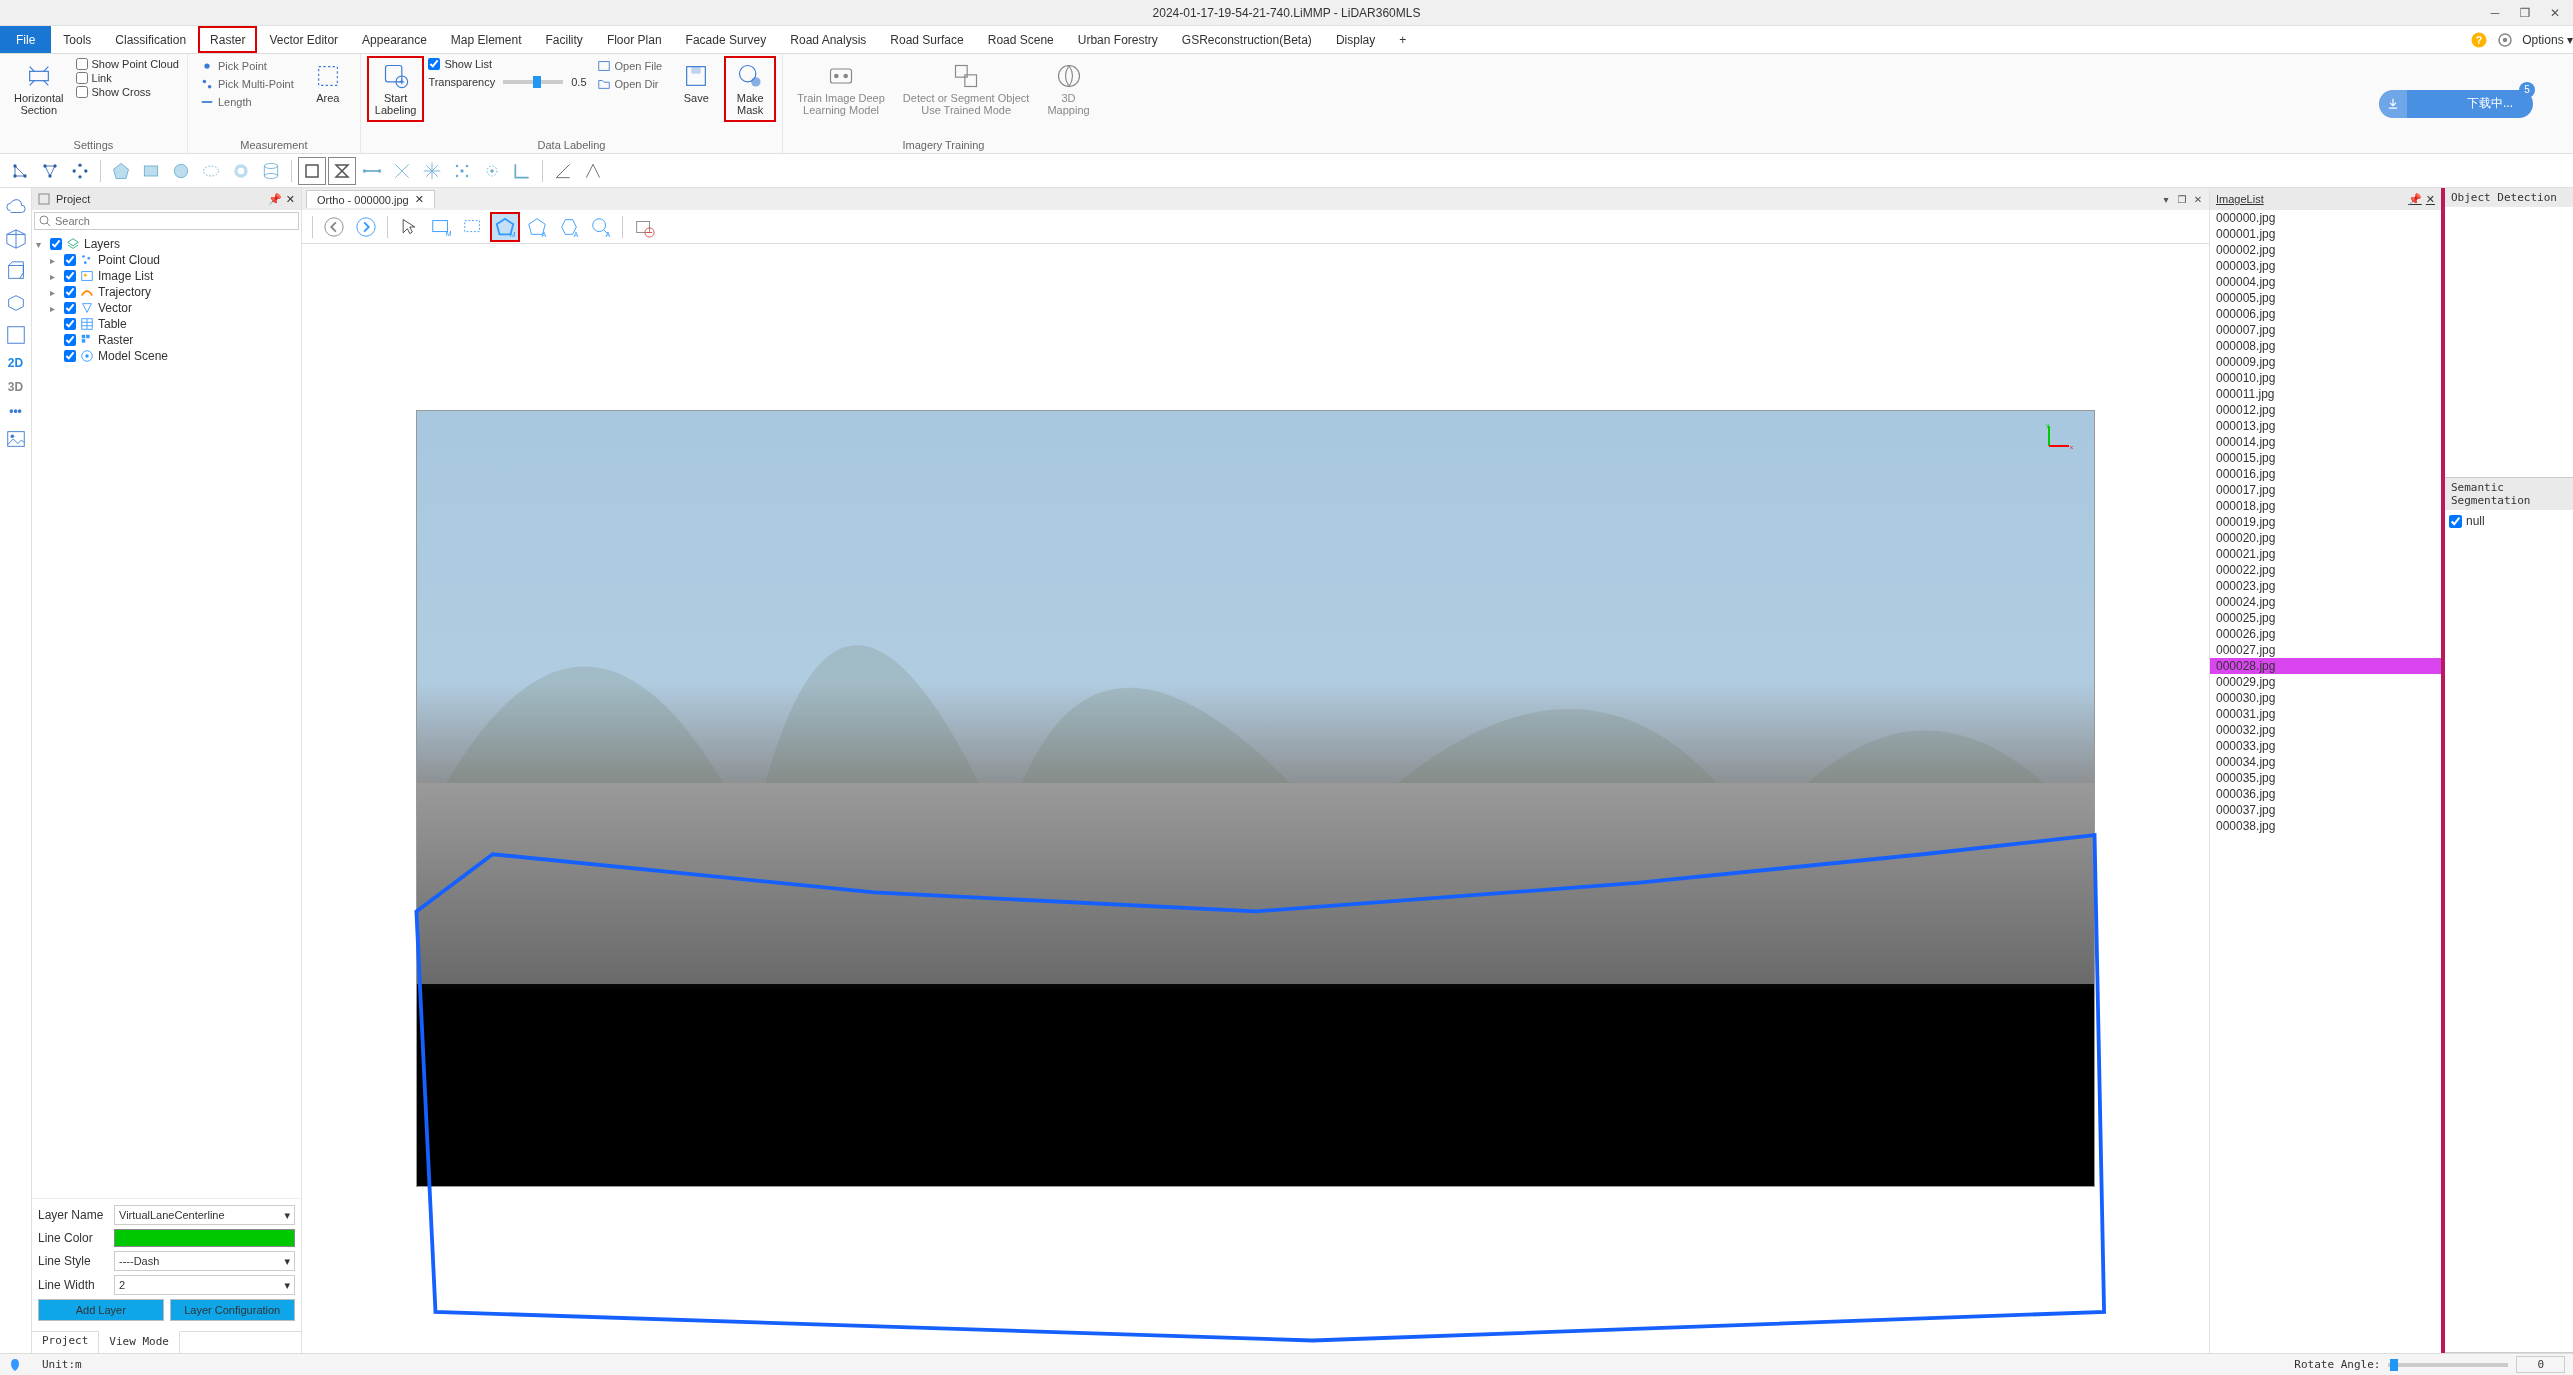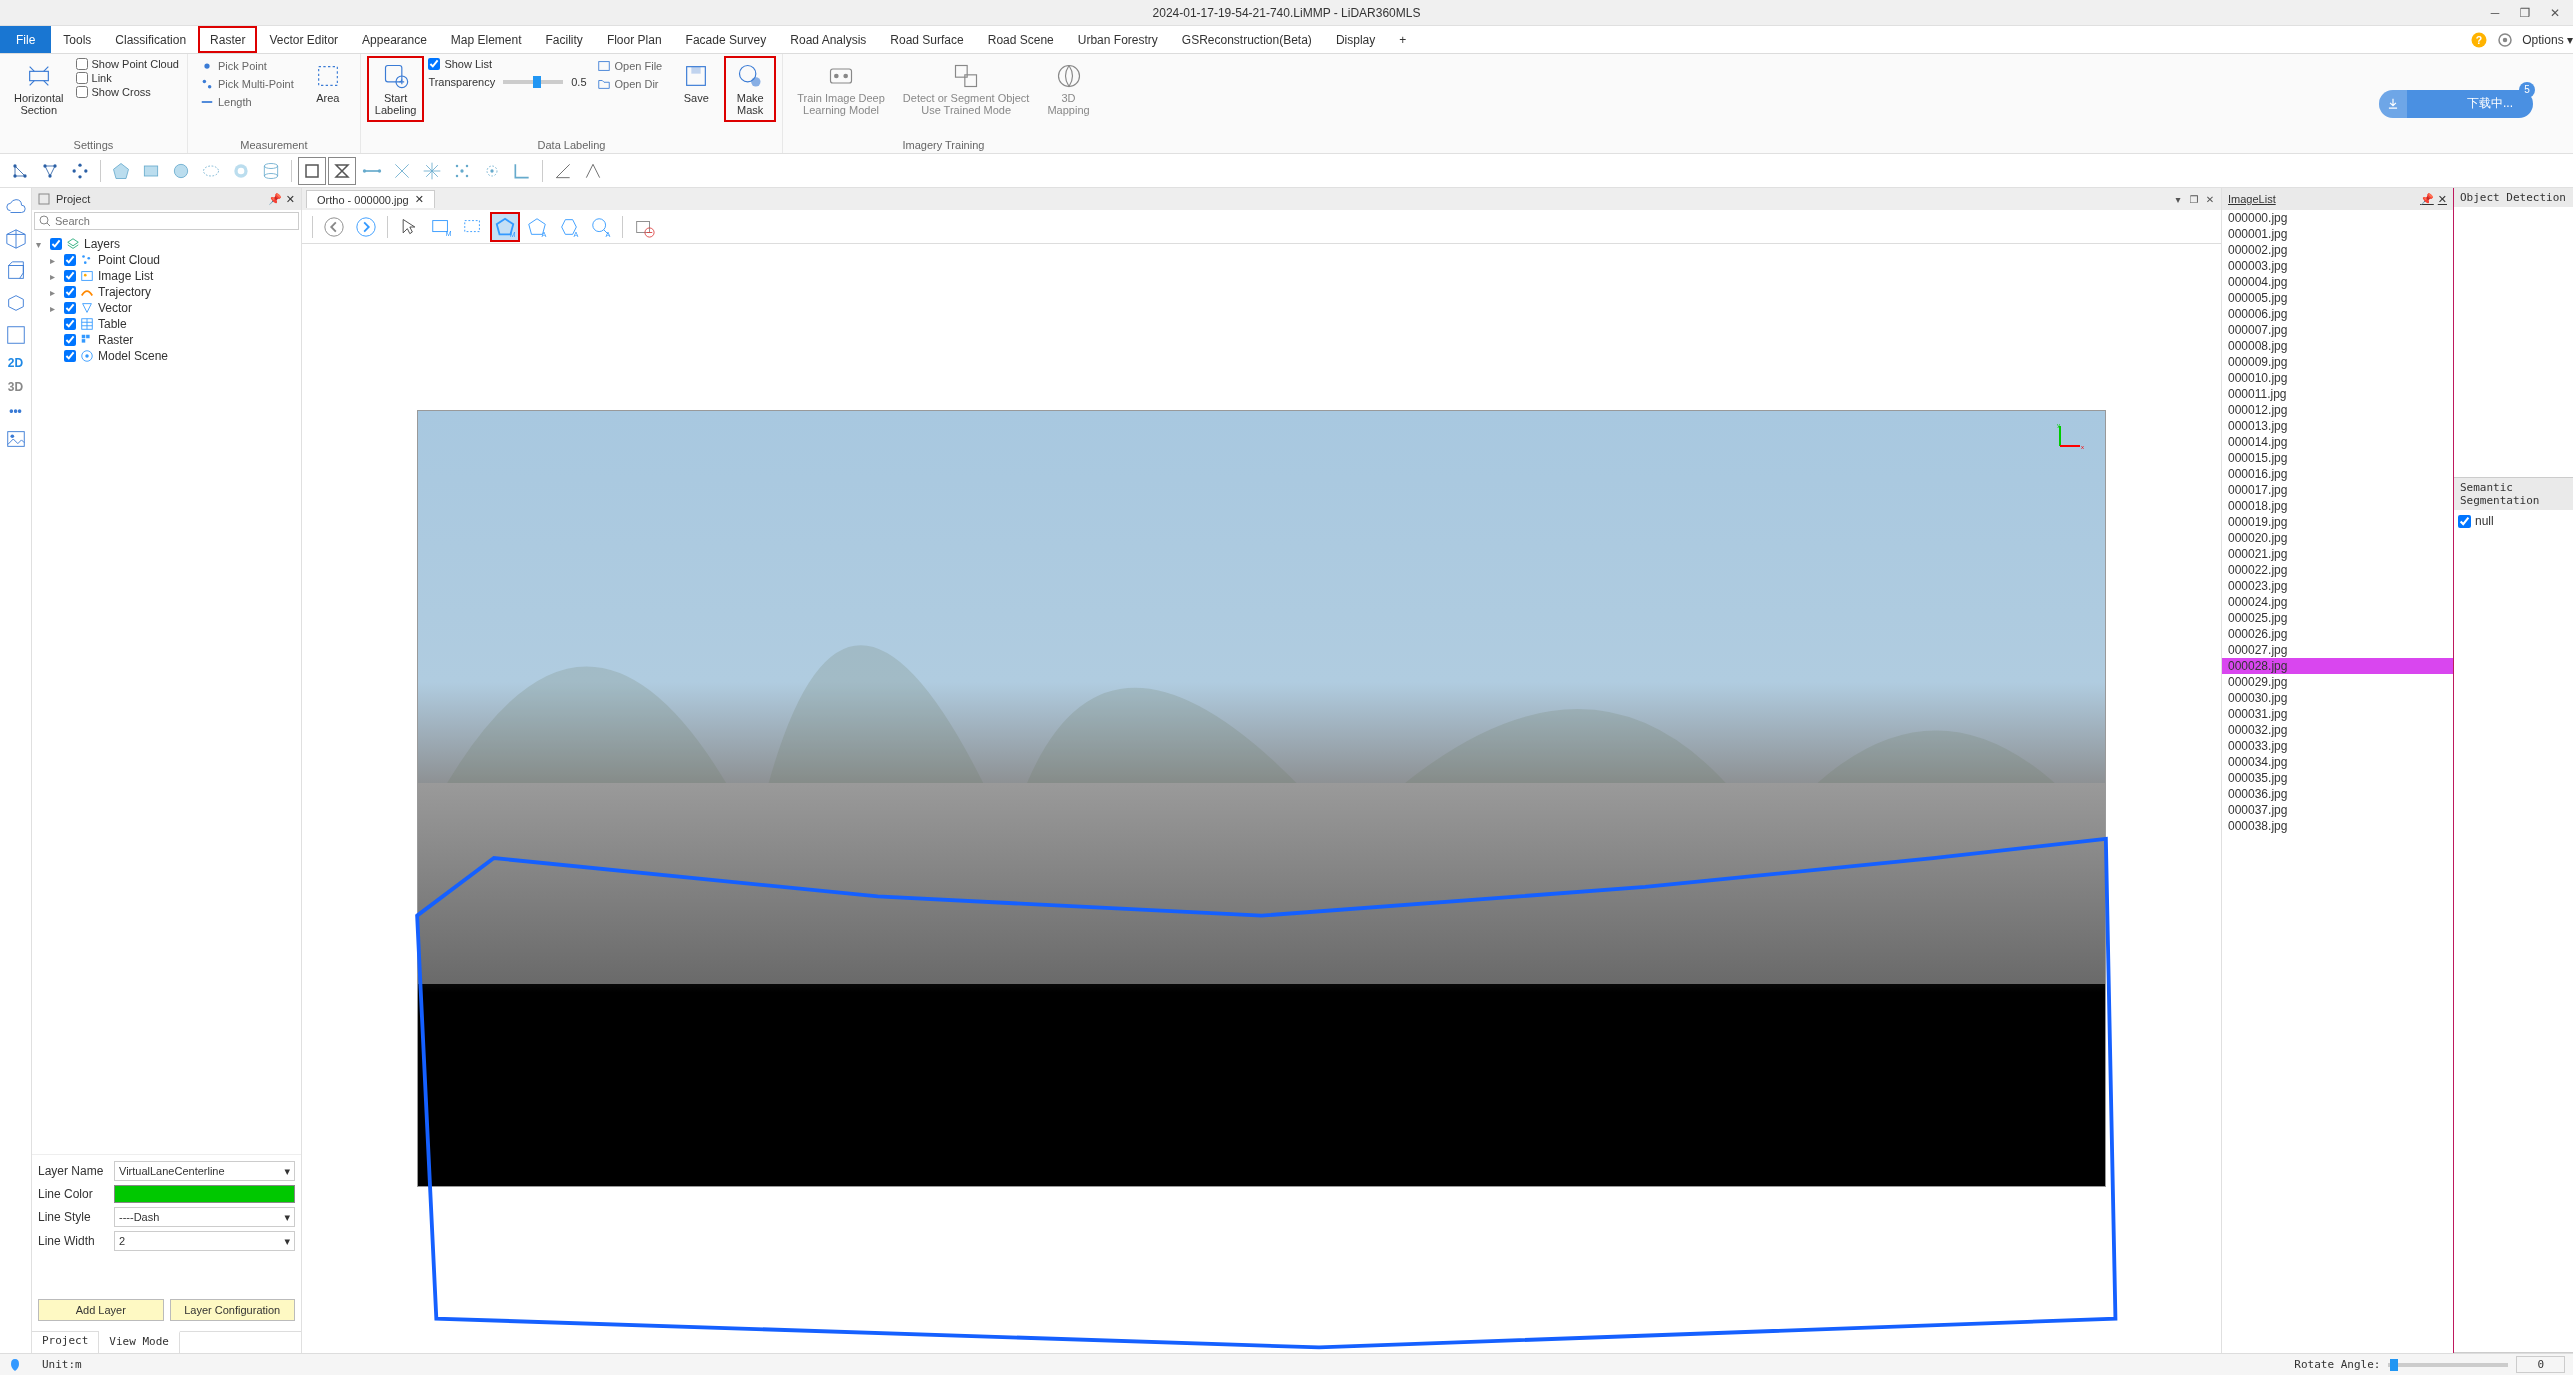--- a/index.html
+++ b/index.html
@@ -65,21 +65,21 @@
 .tree-row .arrow { width: 10px; color: #888; font-size: 10px; }
 .tree-row .cb { width: 12px; height: 12px; }
 .tree-row .nicon { width: 14px; height: 14px; display: inline-flex; }
 .tree-indent-1 { padding-left: 14px; }
 
 .properties { margin-top: auto; padding: 6px; font-size: 12px; font-family: monospace; border-top: 1px solid #eee; }
 .prop-row { display: flex; align-items: center; gap: 6px; margin-bottom: 4px; }
 .prop-row label { width: 70px; }
 .prop-row .ctrl { flex: 1; border: 1px solid #ccc; height: 20px; padding: 0 4px; display: flex; align-items: center; background: #fff; font-family: monospace; font-size: 11px;}
 .color-swatch { background: #00c800; height: 18px; flex: 1; border: 1px solid #888; }
-.btn { flex: 1; border: 1px solid #bbb; height: 22px; text-align: center; line-height: 20px; background: #fef9c3; cursor: pointer; font-size: 11px; margin-top: 44px; }
+.btn { flex: 1; border: 1px solid #bbb; height: 22px; text-align: center; line-height: 20px; background: #0ea5e9; cursor: pointer; font-size: 11px; }
 .tabs-below { height: 22px; display: flex; border-top: 1px solid #ddd; }
 .tabs-below div { padding: 2px 10px; border-right: 1px solid #ddd; font-size: 11px; font-family: monospace; }
 .tabs-below .active { background: #fff; border-top: 2px solid #fff; margin-top: -1px; }
 
 
 .center { flex: 1; display: flex; flex-direction: column; background: #fff; position:relative;}
 .tabbar { height: 22px; background: #eee; display: flex; align-items: center; }
 .tab { background: #fff; border: 1px solid #ccc; border-bottom: none; padding: 2px 10px; font-size: 11px; font-family: monospace; display: flex; gap: 6px; align-items:center; margin-left:4px;}
 .tab .x { cursor: pointer; }
 .tabbar .tb-right { margin-left: auto; display: flex; gap: 2px; padding-right: 4px; }
@@ -99,21 +99,21 @@
 .arrow-anno { position: absolute; z-index: 20; }
 
 
 .right-col { width: 232px; display: flex; flex-direction: column; border-left: 1px solid #e0e0e0; }
 .image-list { flex: 1; display: flex; flex-direction: column; min-height:0;}
 .image-list .panel-head { font-family: monospace; text-decoration: underline; }
 .img-scroll { flex: 1; overflow-y: scroll; font-size: 12px; }
 .img-row { padding: 1px 6px; cursor: pointer; }
 .img-row.selected { background: #d946ef; }
 
-.far-right { width: 120px; display: flex; flex-direction: column; border-left: 1px solid #be185d; }
+.far-right { width: 132px; display: flex; flex-direction: column; border-left: 4px solid #be185d; }
 .fr-panel { border-bottom: 1px solid #ccc; }
 .fr-head { background: #eaeaea; padding: 3px 6px; font-size: 11px; font-family: monospace; }
 .fr-body { min-height: 270px; padding: 4px; }
 .fr-cb { display: flex; align-items: center; gap: 4px; font-size: 12px; }
 
 
 .statusbar { height: 22px; background: #f5f5f5; border-top: 1px solid #ddd; display: flex; align-items: center; font-size: 11px; padding: 0 8px; gap: 20px; }
 .statusbar .right { margin-left: auto; display: flex; align-items: center; gap: 8px; }
 .sb-slider { width: 120px; height: 4px; background: #ccc; position: relative; }
 .sb-slider .th { position: absolute; left: 2px; top:-4px; width:8px; height:12px; background:#2196f3; }

